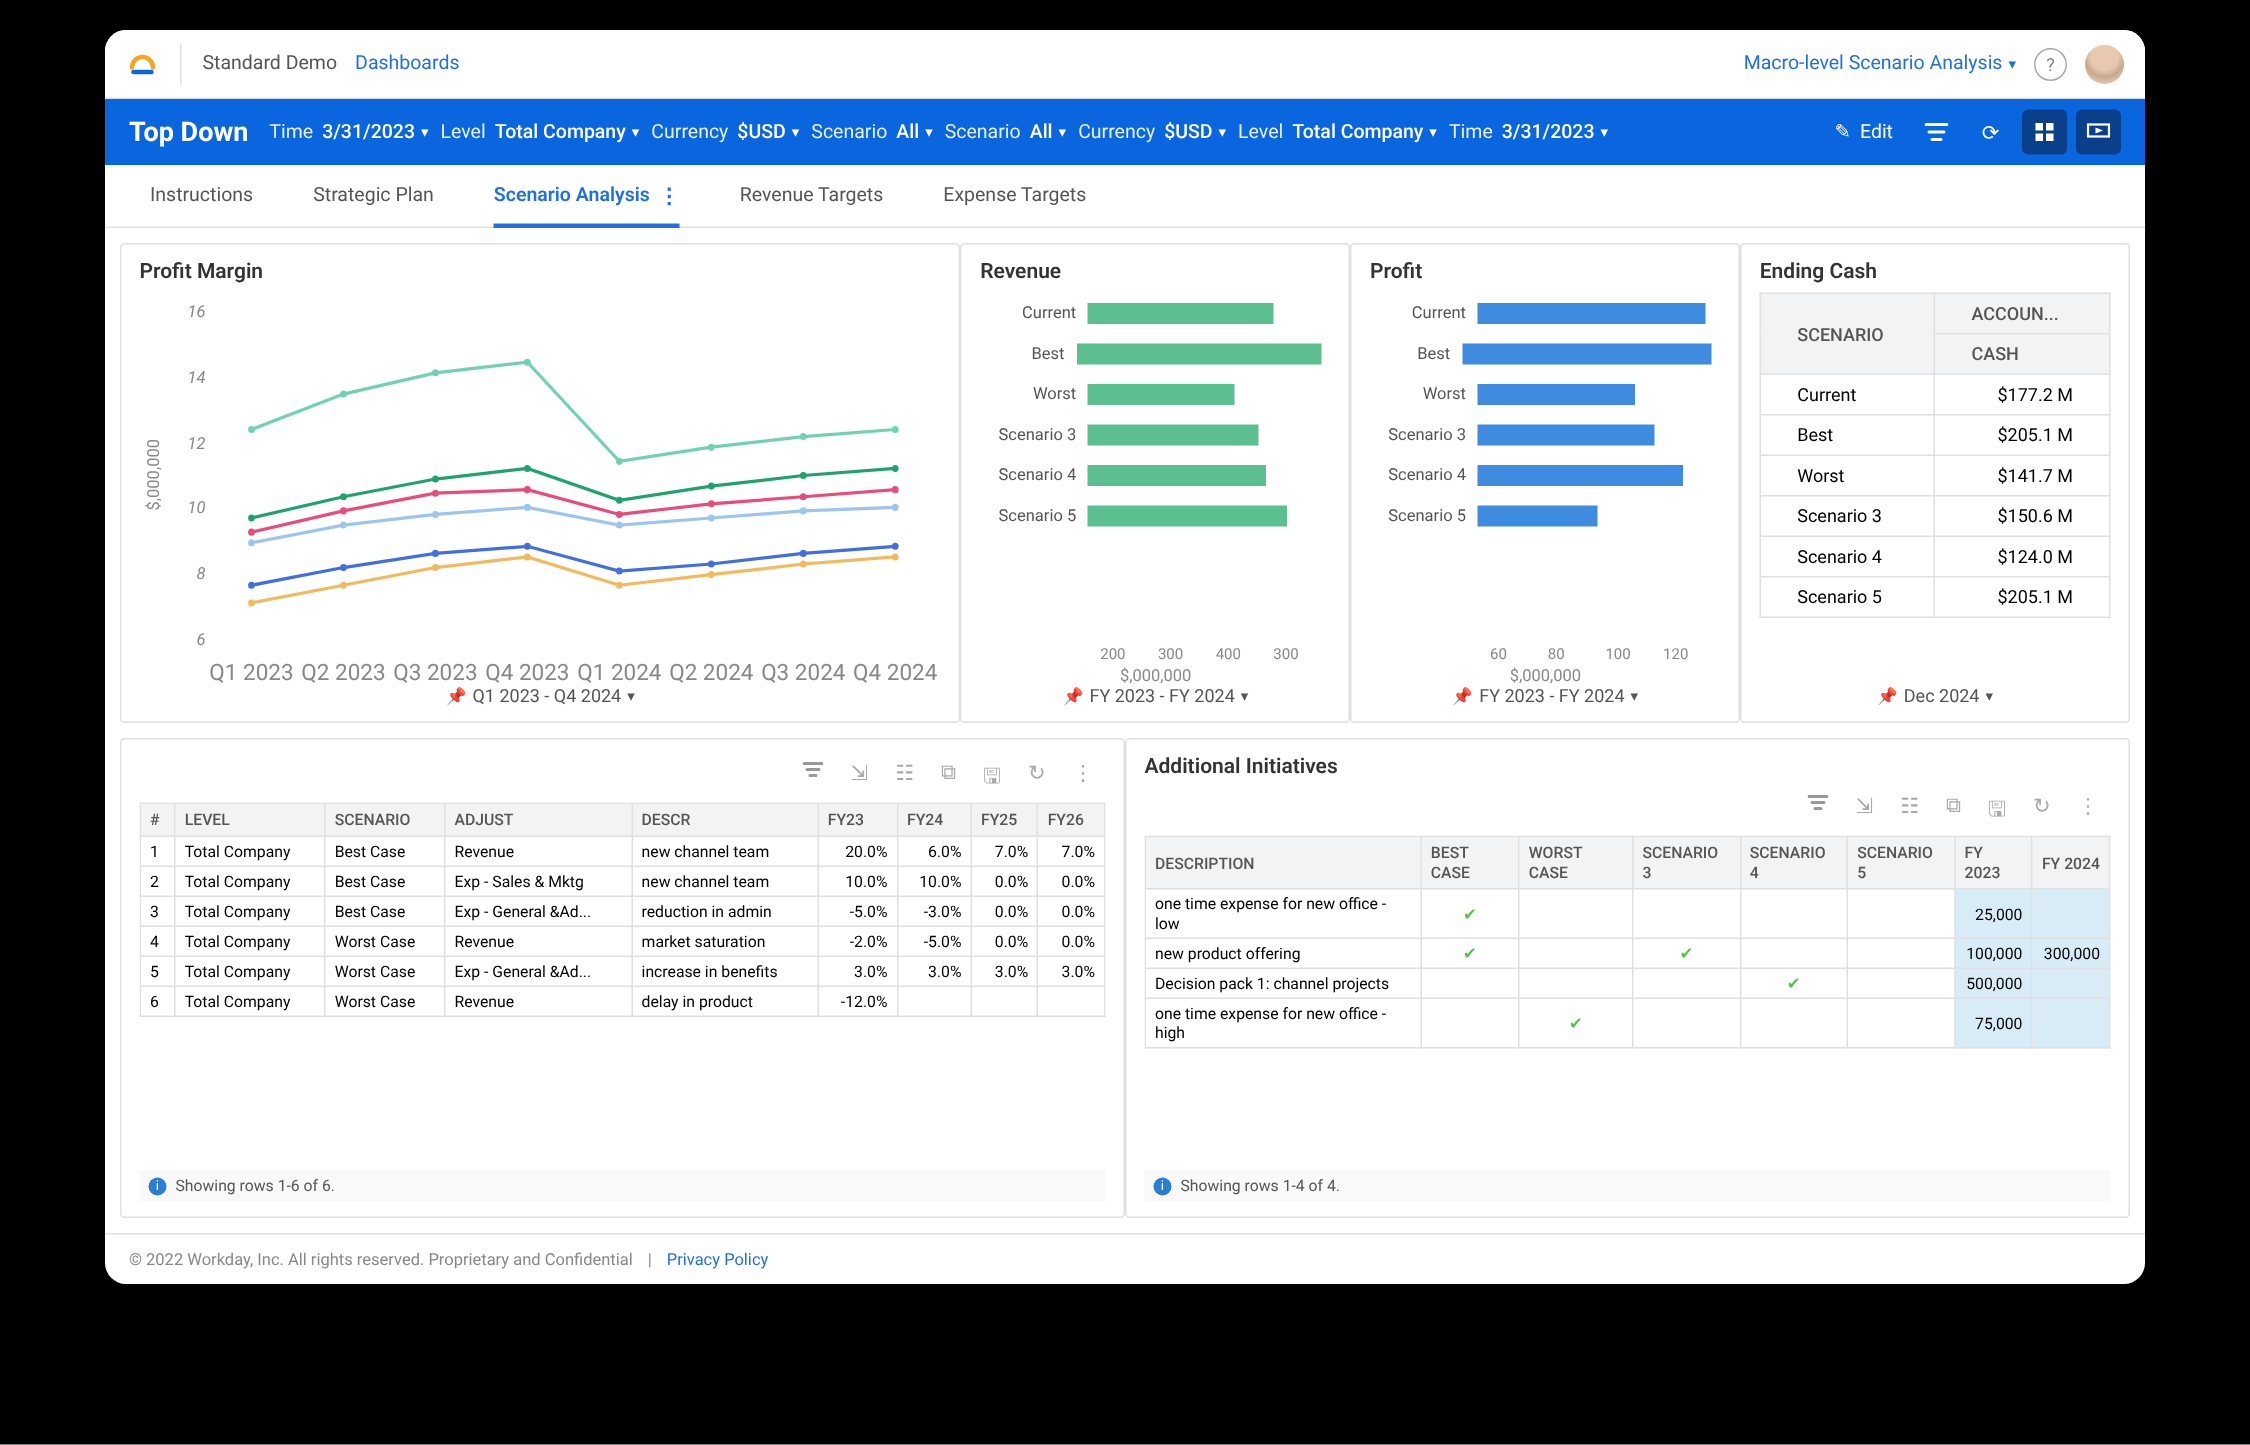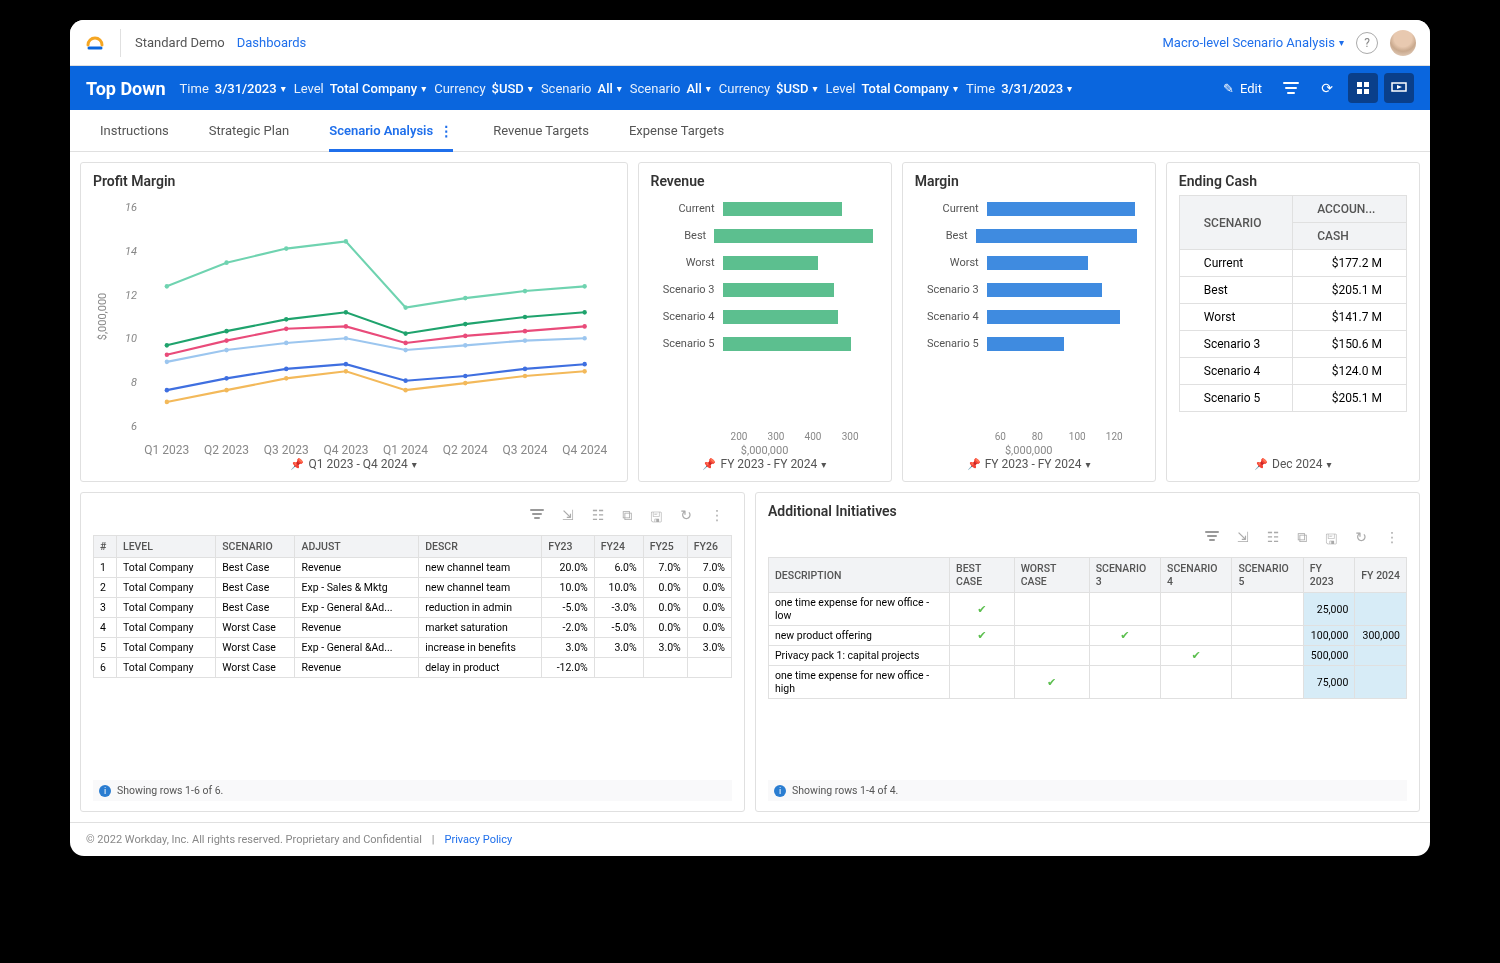--- a/index.html
+++ b/index.html
@@ -40,35 +40,35 @@
 .icon-btn.dark { background:#0a3f8a; }
 .edit-btn { display:flex; align-items:center; gap:6px; padding:4px 8px; cursor:pointer; }
 
 .tabs { display:flex; gap:40px; padding:0 30px; border-bottom:1px solid var(--border); background:#fff; height:42px; align-items:center; }
 .tab { font-size:13px; color:var(--text-mid); height:100%; display:flex; align-items:center; position:relative; cursor:pointer; }
 .tab.active { color:var(--link); font-weight:600; }
 .tab.active::after { content:""; position:absolute; left:0; right:0; bottom:-1px; height:3px; background:var(--link); }
 .tab-more { color:var(--link); font-size:14px; margin-left:6px; }
 
 .content { padding:10px; background:#fff; }
-.row { display:flex; gap:10px; }
+.row { display:flex; }
 .panel { border:1px solid var(--border); border-radius:3px; background:var(--panel); padding:10px 12px; display:flex; flex-direction:column; }
 .panel-title { font-size:14px; font-weight:600; color:var(--text-dark); margin-bottom:6px; }
 
 .p-profit { flex:3.2; height:320px; }
 .p-small { flex:1.4; height:320px; }
 .p-table { flex:1; height:320px; display:flex; flex-direction:column; }
 .panel-footer { text-align:center; font-size:12px; color:var(--text-mid); margin-top:auto; display:flex; align-items:center; justify-content:center; gap:4px; }
 .pin { color:var(--workday-blue); font-size:11px; }
 
 .linechart { flex:1; position:relative; display:flex; }
 .lc-yaxis { width:44px; display:flex; flex-direction:column; justify-content:space-between; font-size:11px; color:var(--text-light); padding:6px 0 24px;font-style:italic; }
 .lc-ylabel { transform:rotate(-90deg); position:absolute; left:-14px; top:44%; font-size:11px; color:var(--text-light); }
 .lc-plot { flex:1; position:relative; }
-.lc-xaxis { display:flex; font-size:12px; color:var(--text-light); position:absolute; bottom:0; left:0; right:0; }
+.lc-xaxis { display:flex; font-size:15px; color:var(--text-light); position:absolute; bottom:0; left:0; right:0; }
 .lc-xaxis span { flex:1; text-align:center; }
 svg.lines { position:absolute; top:4px; bottom:22px; left:0; right:0; width:100%; height:calc(100% - 26px); }
 
 .hbar-area { flex:1; display:flex; flex-direction:column; padding-right:6px; }
 .hbar-row { display:flex; align-items:center; height:27px; font-size:11px; color:var(--text-mid); }
 .hbar-label { width:72px; text-align:right; padding-right:8px; }
 .hbar-bar { height:14px; }
 .hbar-xaxis { display:flex; margin-left:80px; font-size:10px; color:var(--text-light); }
 .hbar-xaxis span { flex:1; }
 .hbar-caption { text-align:center; font-size:11px; color:var(--text-light); margin-top:2px;}
@@ -315,21 +315,21 @@
           </div>
         <div class="hbar-caption">$,000,000</div>
         <div class="panel-footer">
           <span class="pin">📌</span>
           <span>FY 2023 - FY 2024</span>
           <span class="chev">▾</span>
         </div>
       </div>
 
       <div class="panel p-small">
-        <div class="panel-title">Margin</div>
+        <div class="panel-title">Profit</div>
         <div class="hbar-area" id="mar-bars">
             <div class="hbar-row">
               <span class="hbar-label">Current</span>
               <span class="hbar-bar" style="width:66.7%;background:#3f8be0;"></span>
             </div>
             <div class="hbar-row">
               <span class="hbar-label">Best</span>
               <span class="hbar-bar" style="width:87.5%;background:#3f8be0;"></span>
             </div>
             <div class="hbar-row">
@@ -557,21 +557,21 @@
                   <td>new product offering</td>
                   <td style="text-align:center"><span class="chk">✔</span></td>
                   <td style="text-align:center"></td>
                   <td style="text-align:center"><span class="chk">✔</span></td>
                   <td style="text-align:center"></td>
                   <td style="text-align:center"></td>
                   <td class="num highlight">100,000</td>
                   <td class="num highlight">300,000</td>
                 </tr>
                 <tr>
-                  <td>Privacy pack 1: capital projects</td>
+                  <td>Decision pack 1: channel projects</td>
                   <td style="text-align:center"></td>
                   <td style="text-align:center"></td>
                   <td style="text-align:center"></td>
                   <td style="text-align:center"><span class="chk">✔</span></td>
                   <td style="text-align:center"></td>
                   <td class="num highlight">500,000</td>
                   <td class="num highlight"></td>
                 </tr>
                 <tr>
                   <td>one time expense for new office - high</td>

